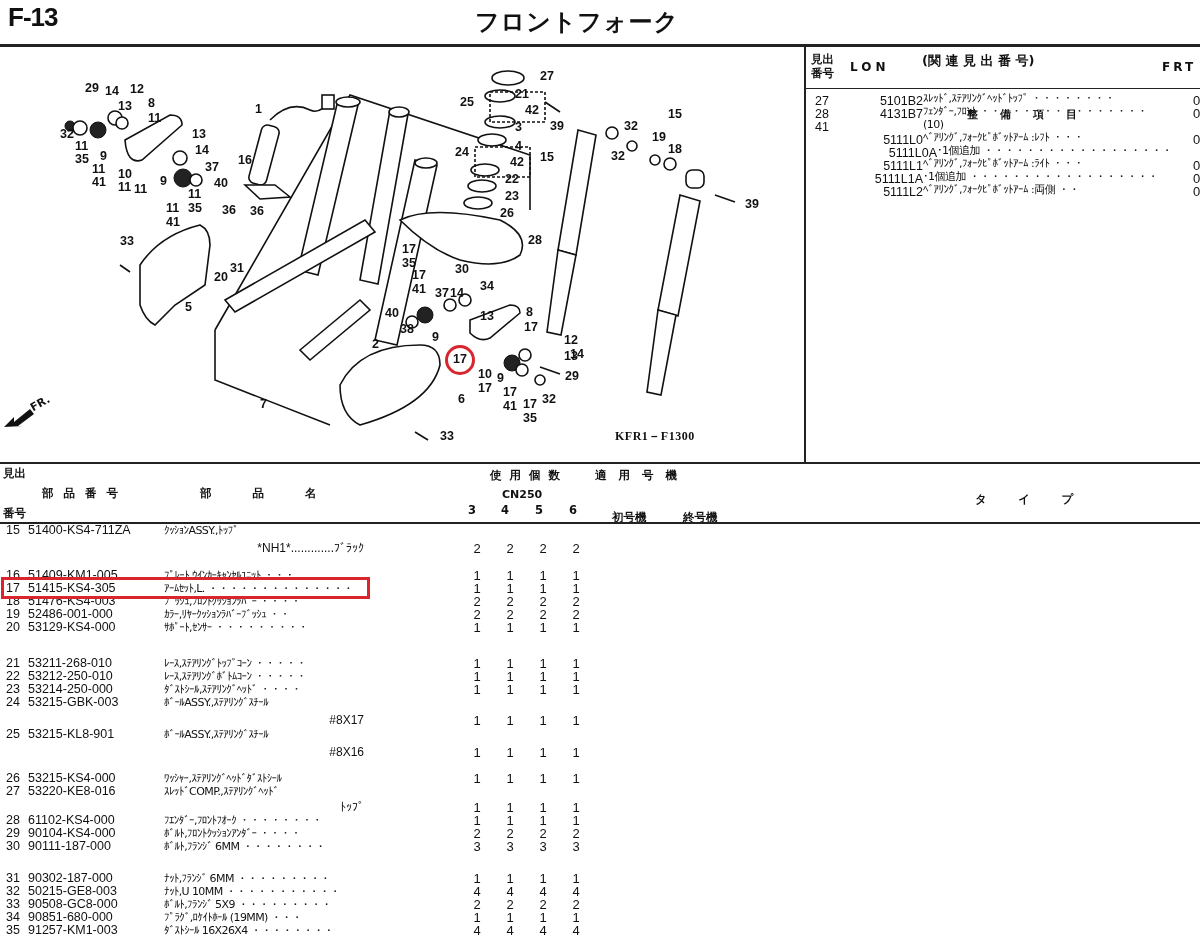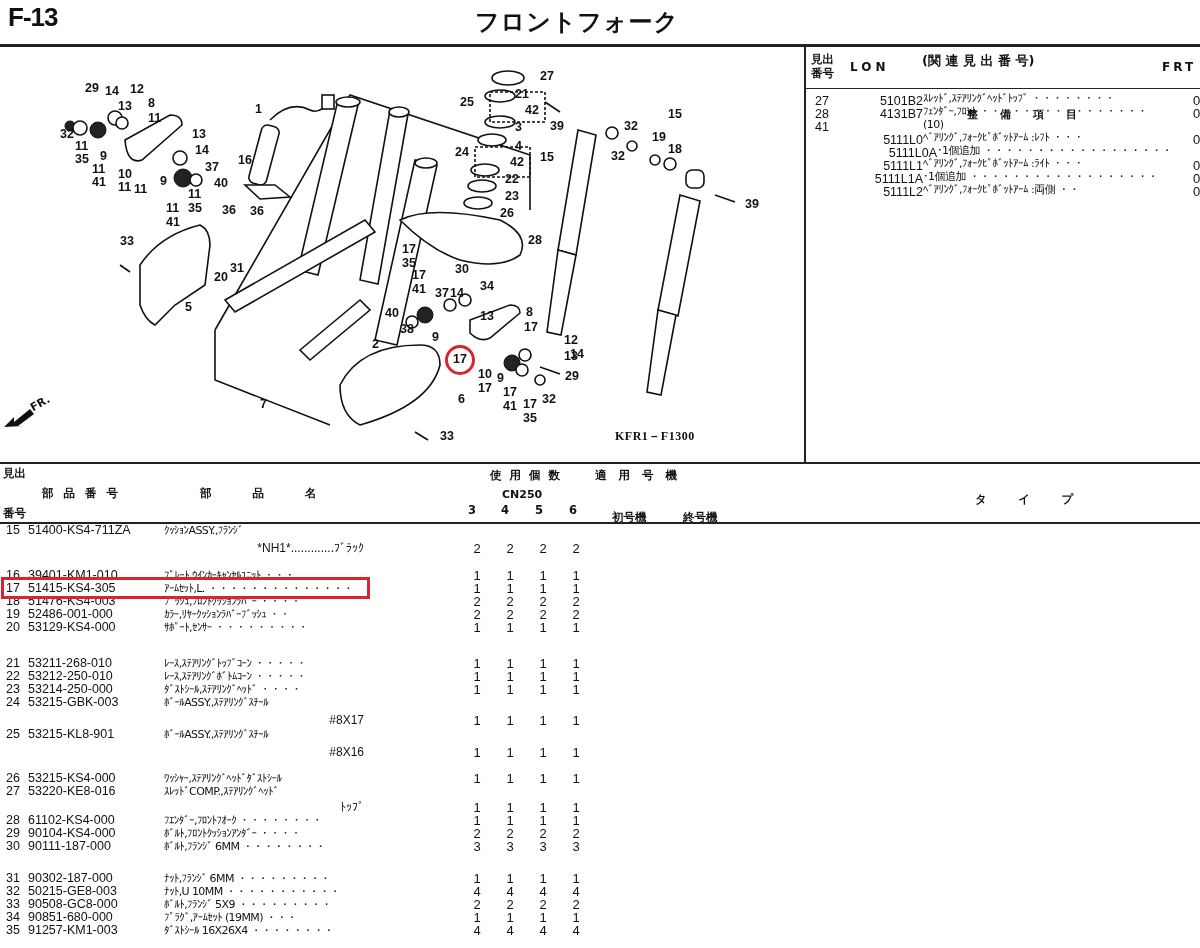--- a/index.html
+++ b/index.html
@@ -271,33 +271,33 @@
 <div class="abs th" style="left:612px;top:510px;">初号機</div>
 <div class="abs th" style="left:683px;top:510px;">終号機</div>
 <div class="abs th" style="left:935px;top:492px;letter-spacing:10px;margin-left:40px;">タ　イ　プ</div>
 <div class="abs rule" style="left:0;top:522px;width:1200px;height:2px;"></div>
 
 <div class="abs parts">
 
   <div class="prow" style="top:0;">
     <span class="ref">15</span>
     <span class="pno">51400-KS4-711ZA</span>
-    <span class="pname">ｸｯｼｮﾝASSY.,ﾌﾗﾝｼﾞ</span>
+    <span class="pname">ｸｯｼｮﾝASSY.,ﾄｯﾌﾟ</span>
   </div>
   <div class="prow" style="top:18px;">
     <span class="pname2">*NH1*.............ﾌﾞﾗｯｸ</span>
     <span class="q q3">2</span>
     <span class="q q4">2</span>
     <span class="q q5">2</span>
     <span class="q q6">2</span>
   </div>
 
   <div class="prow" style="top:45px;">
     <span class="ref">16</span>
-      <span class="pno">39401-KM1-010</span>
+      <span class="pno">51409-KM1-005</span>
       <span class="pname">ﾌﾟﾚｰﾄ,ｳｲﾝｶｰｷｬﾝｾﾙﾕﾆｯﾄ ・・・</span>
     <span class="q q3">1</span>
       <span class="q q4">1</span>
       <span class="q q5">1</span>
       <span class="q q6">1</span>
   </div>
   <div class="prow" style="top:58px;">
     <span class="ref">17</span>
       <span class="pno">51415-KS4-305</span>
       <span class="pname">ｱｰﾑｾｯﾄ,L. ・・・・・・・・・・・・・・</span>
@@ -458,21 +458,21 @@
       <span class="pno">90508-GC8-000</span>
       <span class="pname">ﾎﾞﾙﾄ,ﾌﾗﾝｼﾞ 5X9 ・・・・・・・・・</span>
     <span class="q q3">2</span>
       <span class="q q4">2</span>
       <span class="q q5">2</span>
       <span class="q q6">2</span>
   </div>
   <div class="prow" style="top:387px;">
     <span class="ref">34</span>
       <span class="pno">90851-680-000</span>
-      <span class="pname">ﾌﾟﾗｸﾞ,ｱｰﾑｾｯﾄ (19MM) ・・・</span>
+      <span class="pname">ﾌﾟﾗｸﾞ,ﾛｹｲﾄﾎｰﾙ (19MM) ・・・</span>
     <span class="q q3">1</span>
       <span class="q q4">1</span>
       <span class="q q5">1</span>
       <span class="q q6">1</span>
   </div>
   <div class="prow" style="top:400px;">
     <span class="ref">35</span>
       <span class="pno">91257-KM1-003</span>
       <span class="pname">ﾀﾞｽﾄｼｰﾙ 16X26X4 ・・・・・・・・</span>
     <span class="q q3">4</span>

